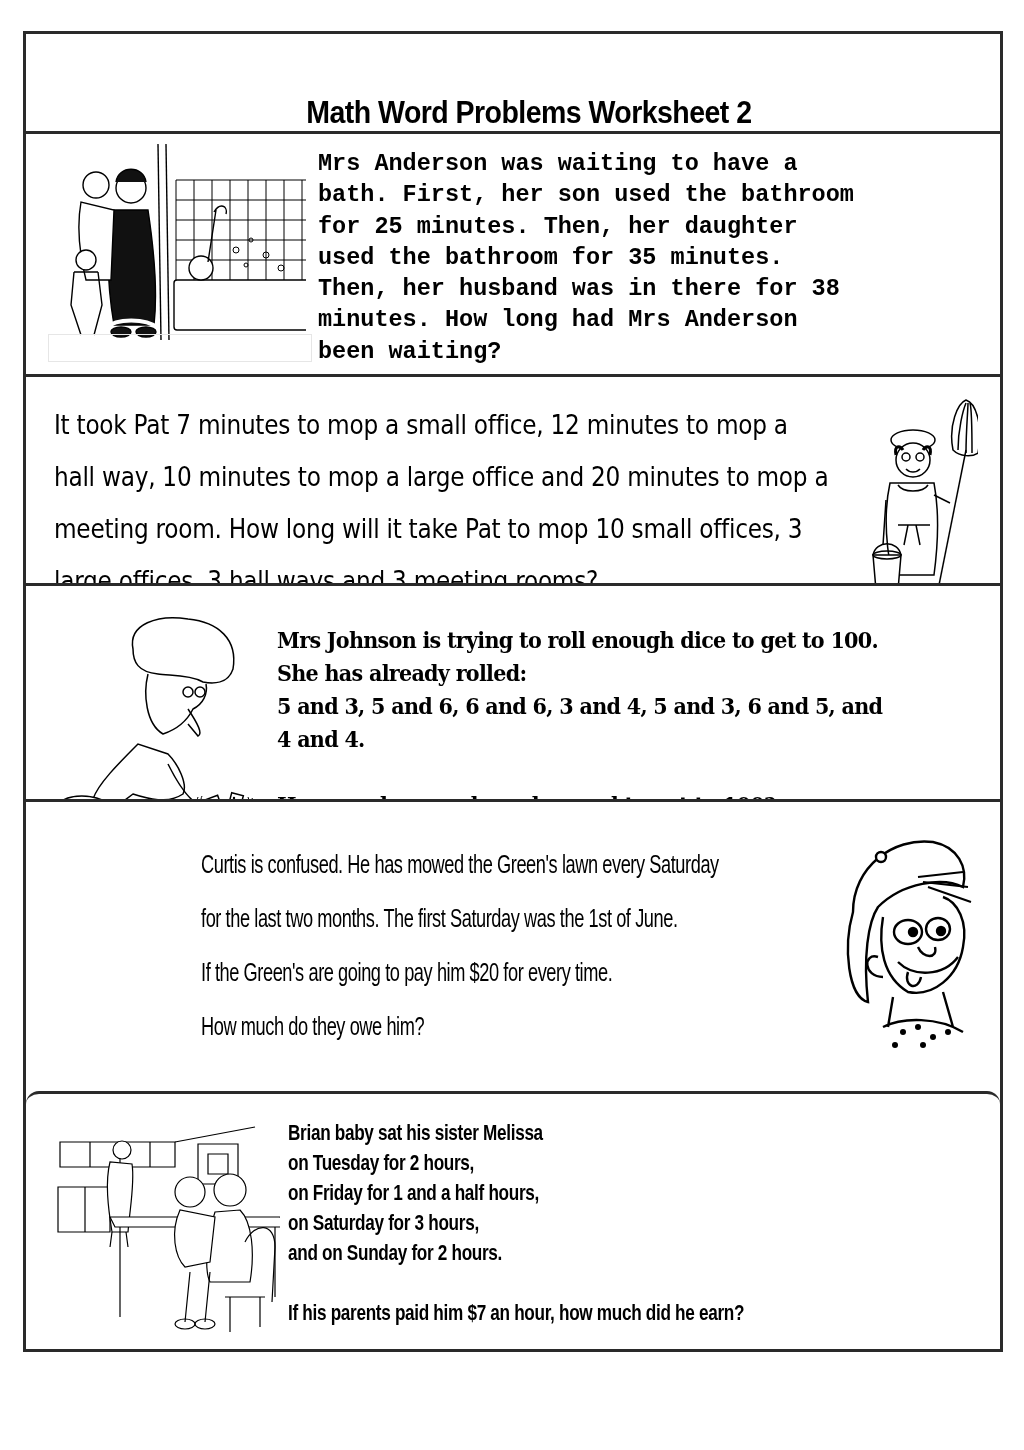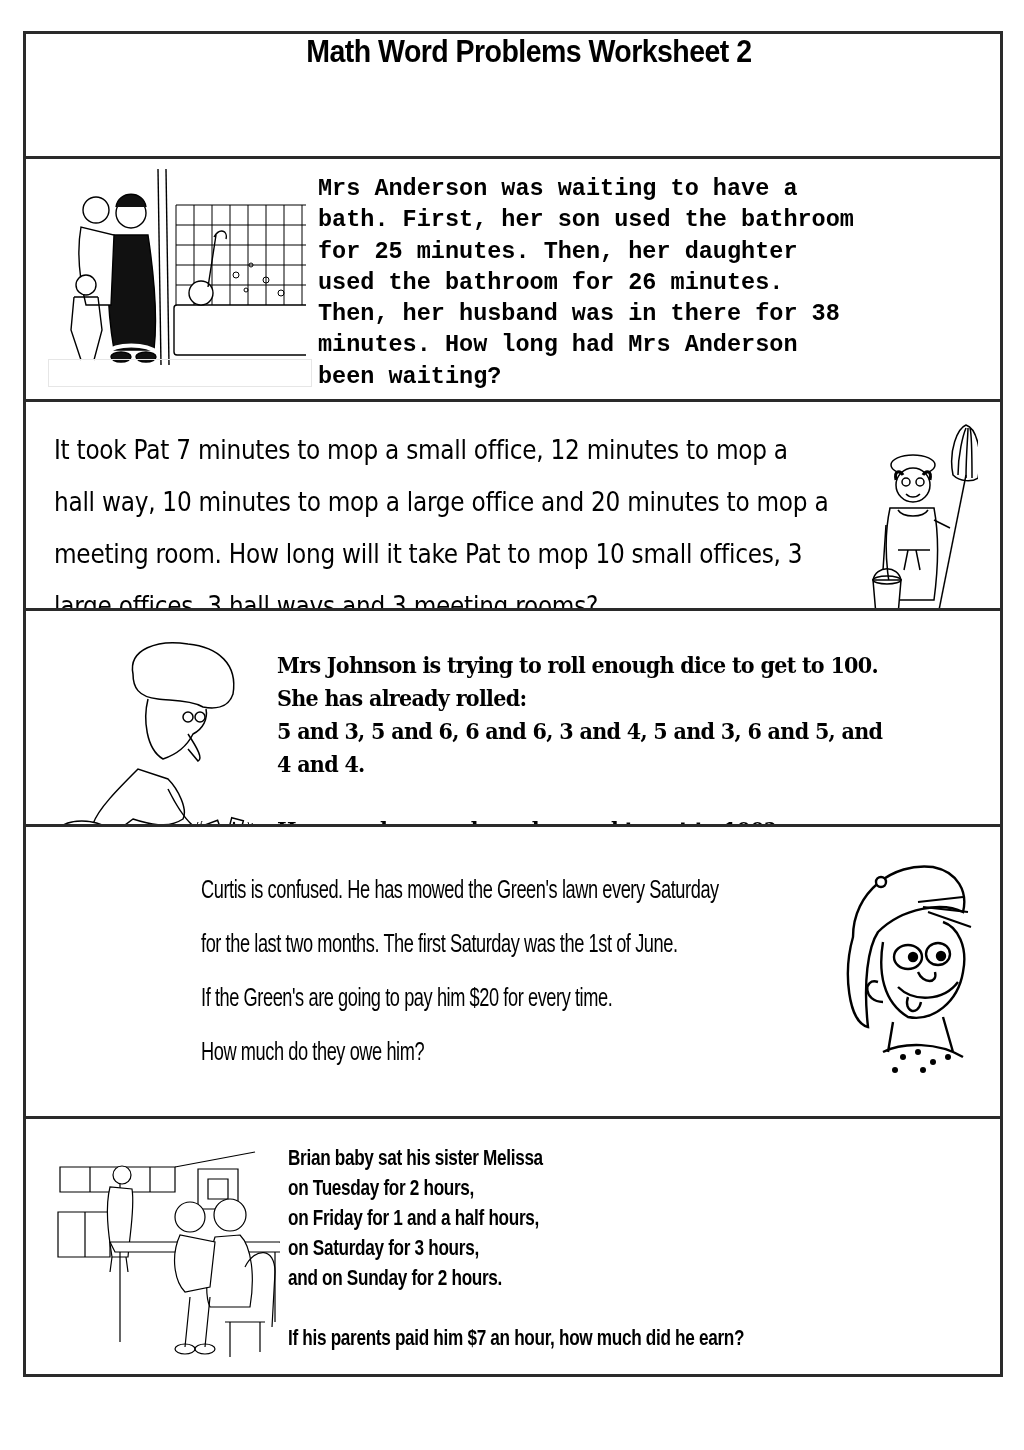--- a/index.html
+++ b/index.html
@@ -3,21 +3,21 @@
   <meta charset="utf-8">
   <style>
     html, body { margin: 0; padding: 0; background: #ffffff; }
     body { width: 1024px; height: 1450px; position: relative; overflow: hidden; color: #000; }
     .sheet {
       position: absolute; left: 23px; top: 31px; width: 974px;
       border: 3px solid #2a2a2a; box-sizing: content-box;
     }
     .row { position: relative; border-top: 3px solid #2a2a2a; box-sizing: border-box; overflow: hidden; }
     .row.first { border-top: none; }
-    .title-row { height: 122px; display: flex; align-items: flex-start; justify-content: center; padding-left: 32px; }
+    .title-row { height: 97px; display: flex; align-items: flex-end; justify-content: center; padding-left: 32px; }
     .title {
       font-family: "Liberation Sans", sans-serif; font-weight: bold; font-size: 31px;
       letter-spacing: -0.6px; transform: scaleX(0.92);
     }
     .p { position: absolute; margin: 0; white-space: pre-line; }
     
     .r1 { height: 243px; }
     .r1 .p { left: 292px; top: 14px; font-family: "Liberation Mono", monospace; font-weight: bold;
       font-size: 23.5px; line-height: 31.3px; }
     .ill1 { position: absolute; left: 10px; top: 6px; width: 270px; height: 228px; }
@@ -31,21 +31,21 @@
     .r3 { height: 216px; }
     .r3 .p { left: 251px; top: 37px; font-family: "DejaVu Serif", serif; font-weight: bold; font-size: 23px;
       line-height: 33px; letter-spacing: -0.8px; transform: scaleX(0.9); transform-origin: left top; width: 790px; }
     .ill3 { position: absolute; left: 12px; top: 28px; width: 240px; height: 205px; }
     
     .r4 { height: 292px; }
     .r4 .p { left: 175px; top: 35px; font-family: "Liberation Sans", sans-serif; font-size: 26px; line-height: 54px;
       transform: scaleX(0.7); transform-origin: left top; letter-spacing: -0.6px; width: 780px; }
     .ill4 { position: absolute; left: 797px; top: 25px; width: 170px; height: 225px; }
     
-    .r5 { height: 258px; }
+    .r5 { height: 258px; border-radius: 13px; }
     .r5 .p { left: 262px; top: 24px; font-family: "Liberation Sans", sans-serif; font-weight: bold; font-size: 22px;
       line-height: 30px; transform: scaleX(0.78); transform-origin: left top; letter-spacing: -0.4px; width: 840px; }
     .ill5 { position: absolute; left: 14px; top: 28px; width: 240px; height: 215px; }
     svg { display: block; }
     svg * { vector-effect: non-scaling-stroke; }
   </style>
 </head>
 <body>
 
 <div class="sheet">
@@ -88,21 +88,21 @@
         <path d="M45 62 C40 90 45 120 50 140 L75 140 L78 70 Z" fill="#fff"></path>
 
         <circle cx="50" cy="120" r="10" fill="#fff"></circle>
         <path d="M38 132 L35 165 L45 195 M62 132 L66 165 L58 195 M38 132 H62"></path>
       </svg>
       <div class="caption-box"></div>
     </div>
     <p class="p">Mrs Anderson was waiting to have a
 bath.  First, her son used the bathroom
 for 25 minutes.  Then, her daughter
-used the bathroom for 26 minutes.
+used the bathroom for 35 minutes.
 Then, her husband was in there for 38
 minutes.  How long had Mrs Anderson
 been waiting?</p>
   </div>
 
   <div class="row r2">
     <p class="p">It took Pat 7 minutes to mop a small office, 12 minutes to mop a
 hall way, 10 minutes to mop a large office and 20 minutes to mop a
 meeting room.  How long will it take Pat to mop 10 small offices, 3
 large offices, 3 hall ways and 3 meeting rooms?</p>

